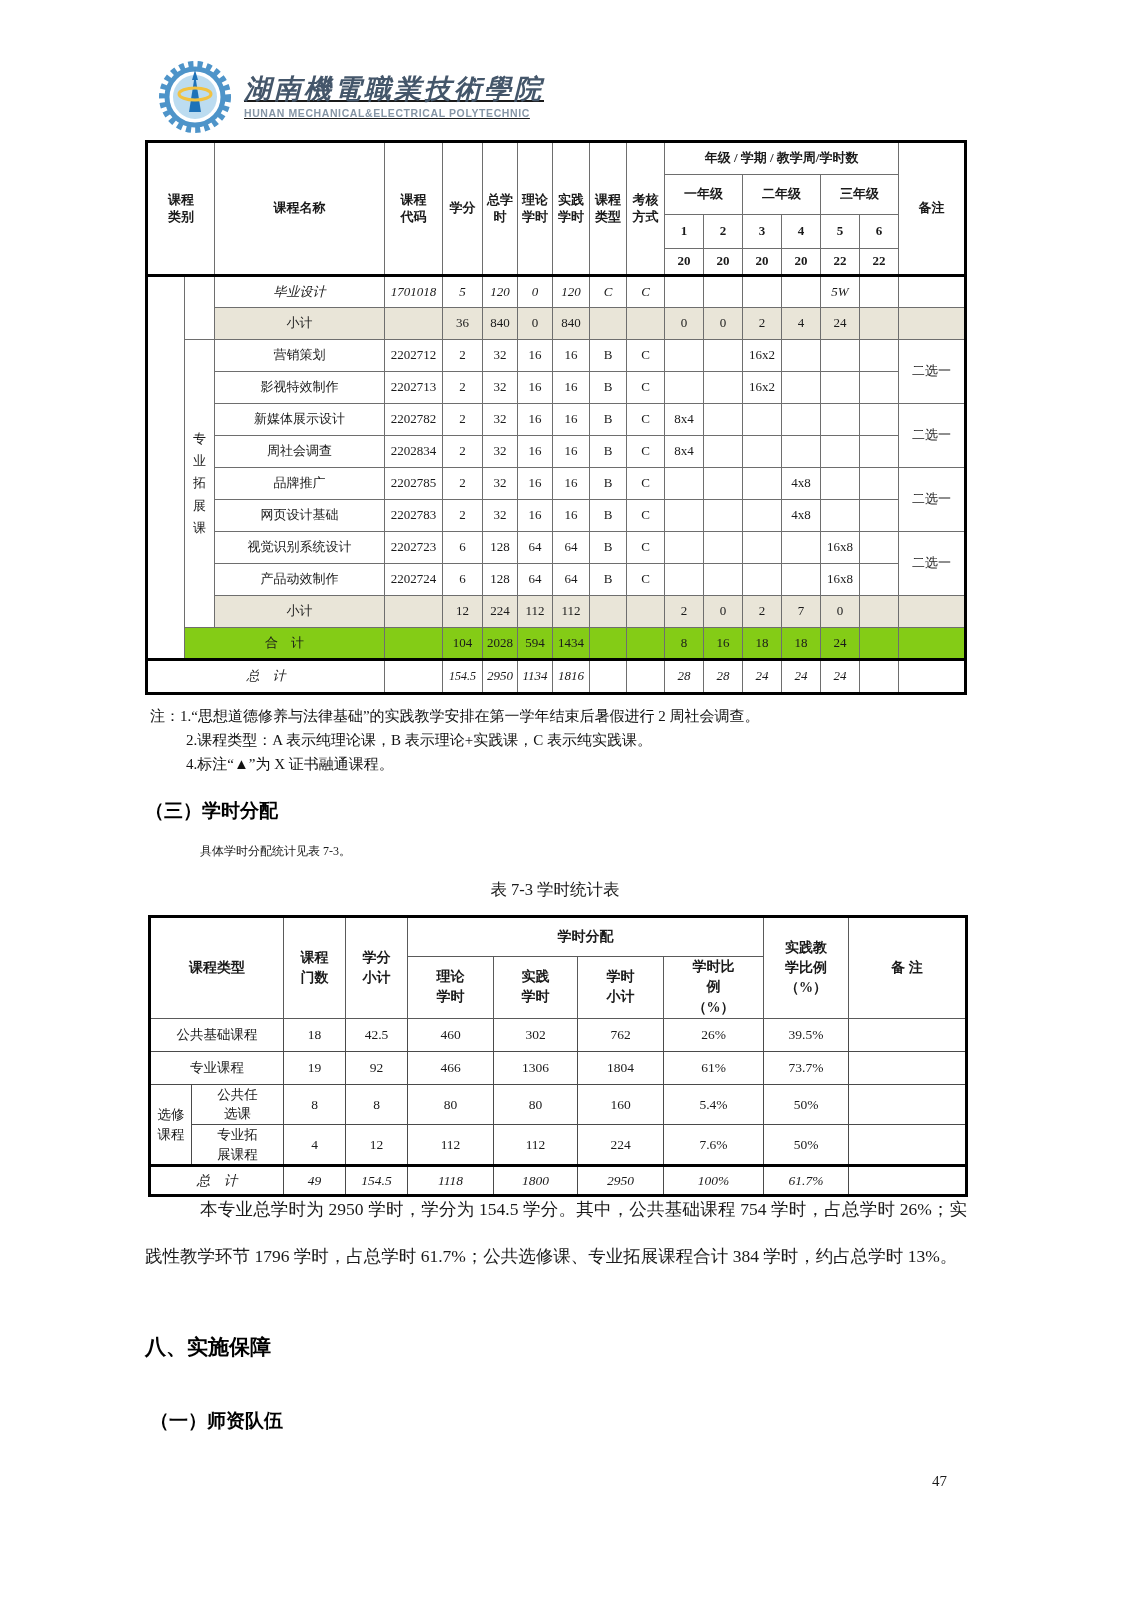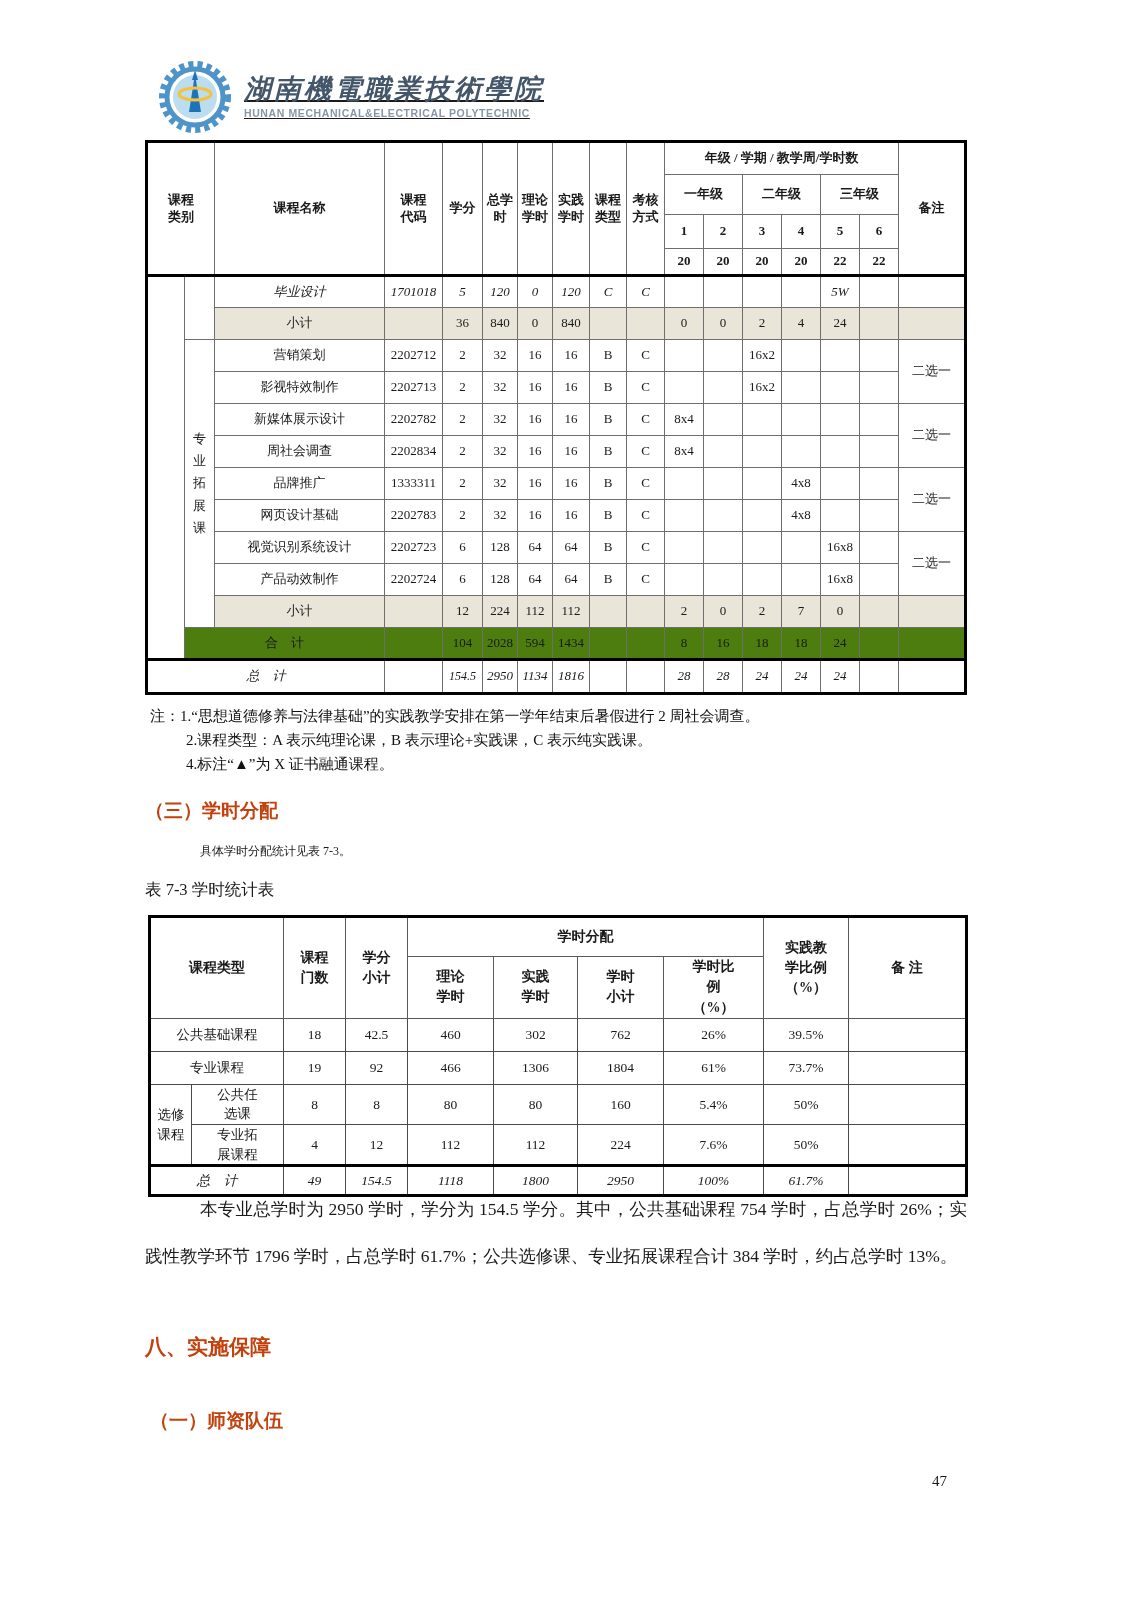--- a/index.html
+++ b/index.html
@@ -17,39 +17,39 @@
   table{border-collapse:collapse;table-layout:fixed;}
   .t1{width:819px;border:3px solid #000;}
   .t1 th,.t1 td{border:1px solid #6e6e6e;padding:0;text-align:center;vertical-align:middle;
       font-size:13px;line-height:1.3;overflow:hidden;font-weight:normal;}
   .t1 th{font-weight:bold;}
   .t1 tr{height:32px;}
   .t1 tr.th1{height:33px;} .t1 tr.th2{height:40px;} .t1 tr.th3{height:34px;} .t1 tr.th4{height:27px;}
   .t1 tr.last{height:34px;}
   .bt{border-top:3px solid #000 !important;font-style:italic;}
   .bg1{background:#e9e5d8;}
-  .bg2{background:#4d7c0f;}
+  .bg2{background:#84cc16;}
   .w2{display:inline-block;max-width:2.3em;}
   .w3{display:inline-block;max-width:3.3em;}
   .vert{display:inline-block;width:15px;line-height:1.7;font-size:13px;}
 
   .t2{width:817px;border:3px solid #000;}
   .t2 th,.t2 td{border:1px solid #4a4a4a;padding:0;text-align:center;vertical-align:middle;
       font-size:13.5px;line-height:1.45;overflow:hidden;}
   .t2 th{font-weight:bold;font-size:14px;border-color:#5a5a5a;}
   .t2 tr.h1{height:40px;} .t2 tr.h2{height:56px;}
   .t2 tr.r1,.t2 tr.r2{height:33px;} .t2 tr.r3,.t2 tr.r4{height:40px;} .t2 tr.r5{height:30px;}
 
   
   .notes{top:704px;left:150px;width:818px;font-size:15px;line-height:24px;color:#111;}
   .note-ind{padding-left:36px;}
-  .h-big{font-family:"Liberation Sans","DejaVu Sans",sans-serif;font-weight:bold;color:#c2410c;}
+  .h-big{font-family:"Liberation Sans","DejaVu Sans",sans-serif;font-weight:bold;color:#000000;}
   .h3a{top:798px;left:145px;font-size:19px;}
   .pintro{top:843px;left:200px;font-size:12px;}
-  .caption{top:879px;left:145px;width:820px;text-align:left;font-size:16.5px;}
+  .caption{top:879px;left:145px;width:820px;text-align:center;font-size:16.5px;}
   .para{top:1186px;left:145px;width:822px;font-size:17.5px;line-height:47px;text-align:justify;text-indent:55px;}
   .h2a{top:1333px;left:145px;font-size:21px;text-align:right;}
   .h3b{top:1408px;left:150px;font-size:19px;}
   .pagenum{top:1473px;left:932px;font-size:15px;}
 </style>
 </head>
 <body>
 
 <div class="abs logo-wrap">
   <svg width="74" height="74" viewBox="0 0 74 74">
@@ -221,21 +221,21 @@
         <td>C</td>
         <td>8x4</td>
         <td></td>
         <td></td>
         <td></td>
         <td></td>
         <td></td>
     </tr>
     <tr>
       <td>品牌推广</td>
-        <td>1333311</td>
+        <td>2202785</td>
         <td>2</td>
         <td>32</td>
         <td>16</td>
         <td>16</td>
         <td>B</td>
         <td>C</td>
         <td></td>
         <td></td>
         <td></td>
         <td>4x8</td>

